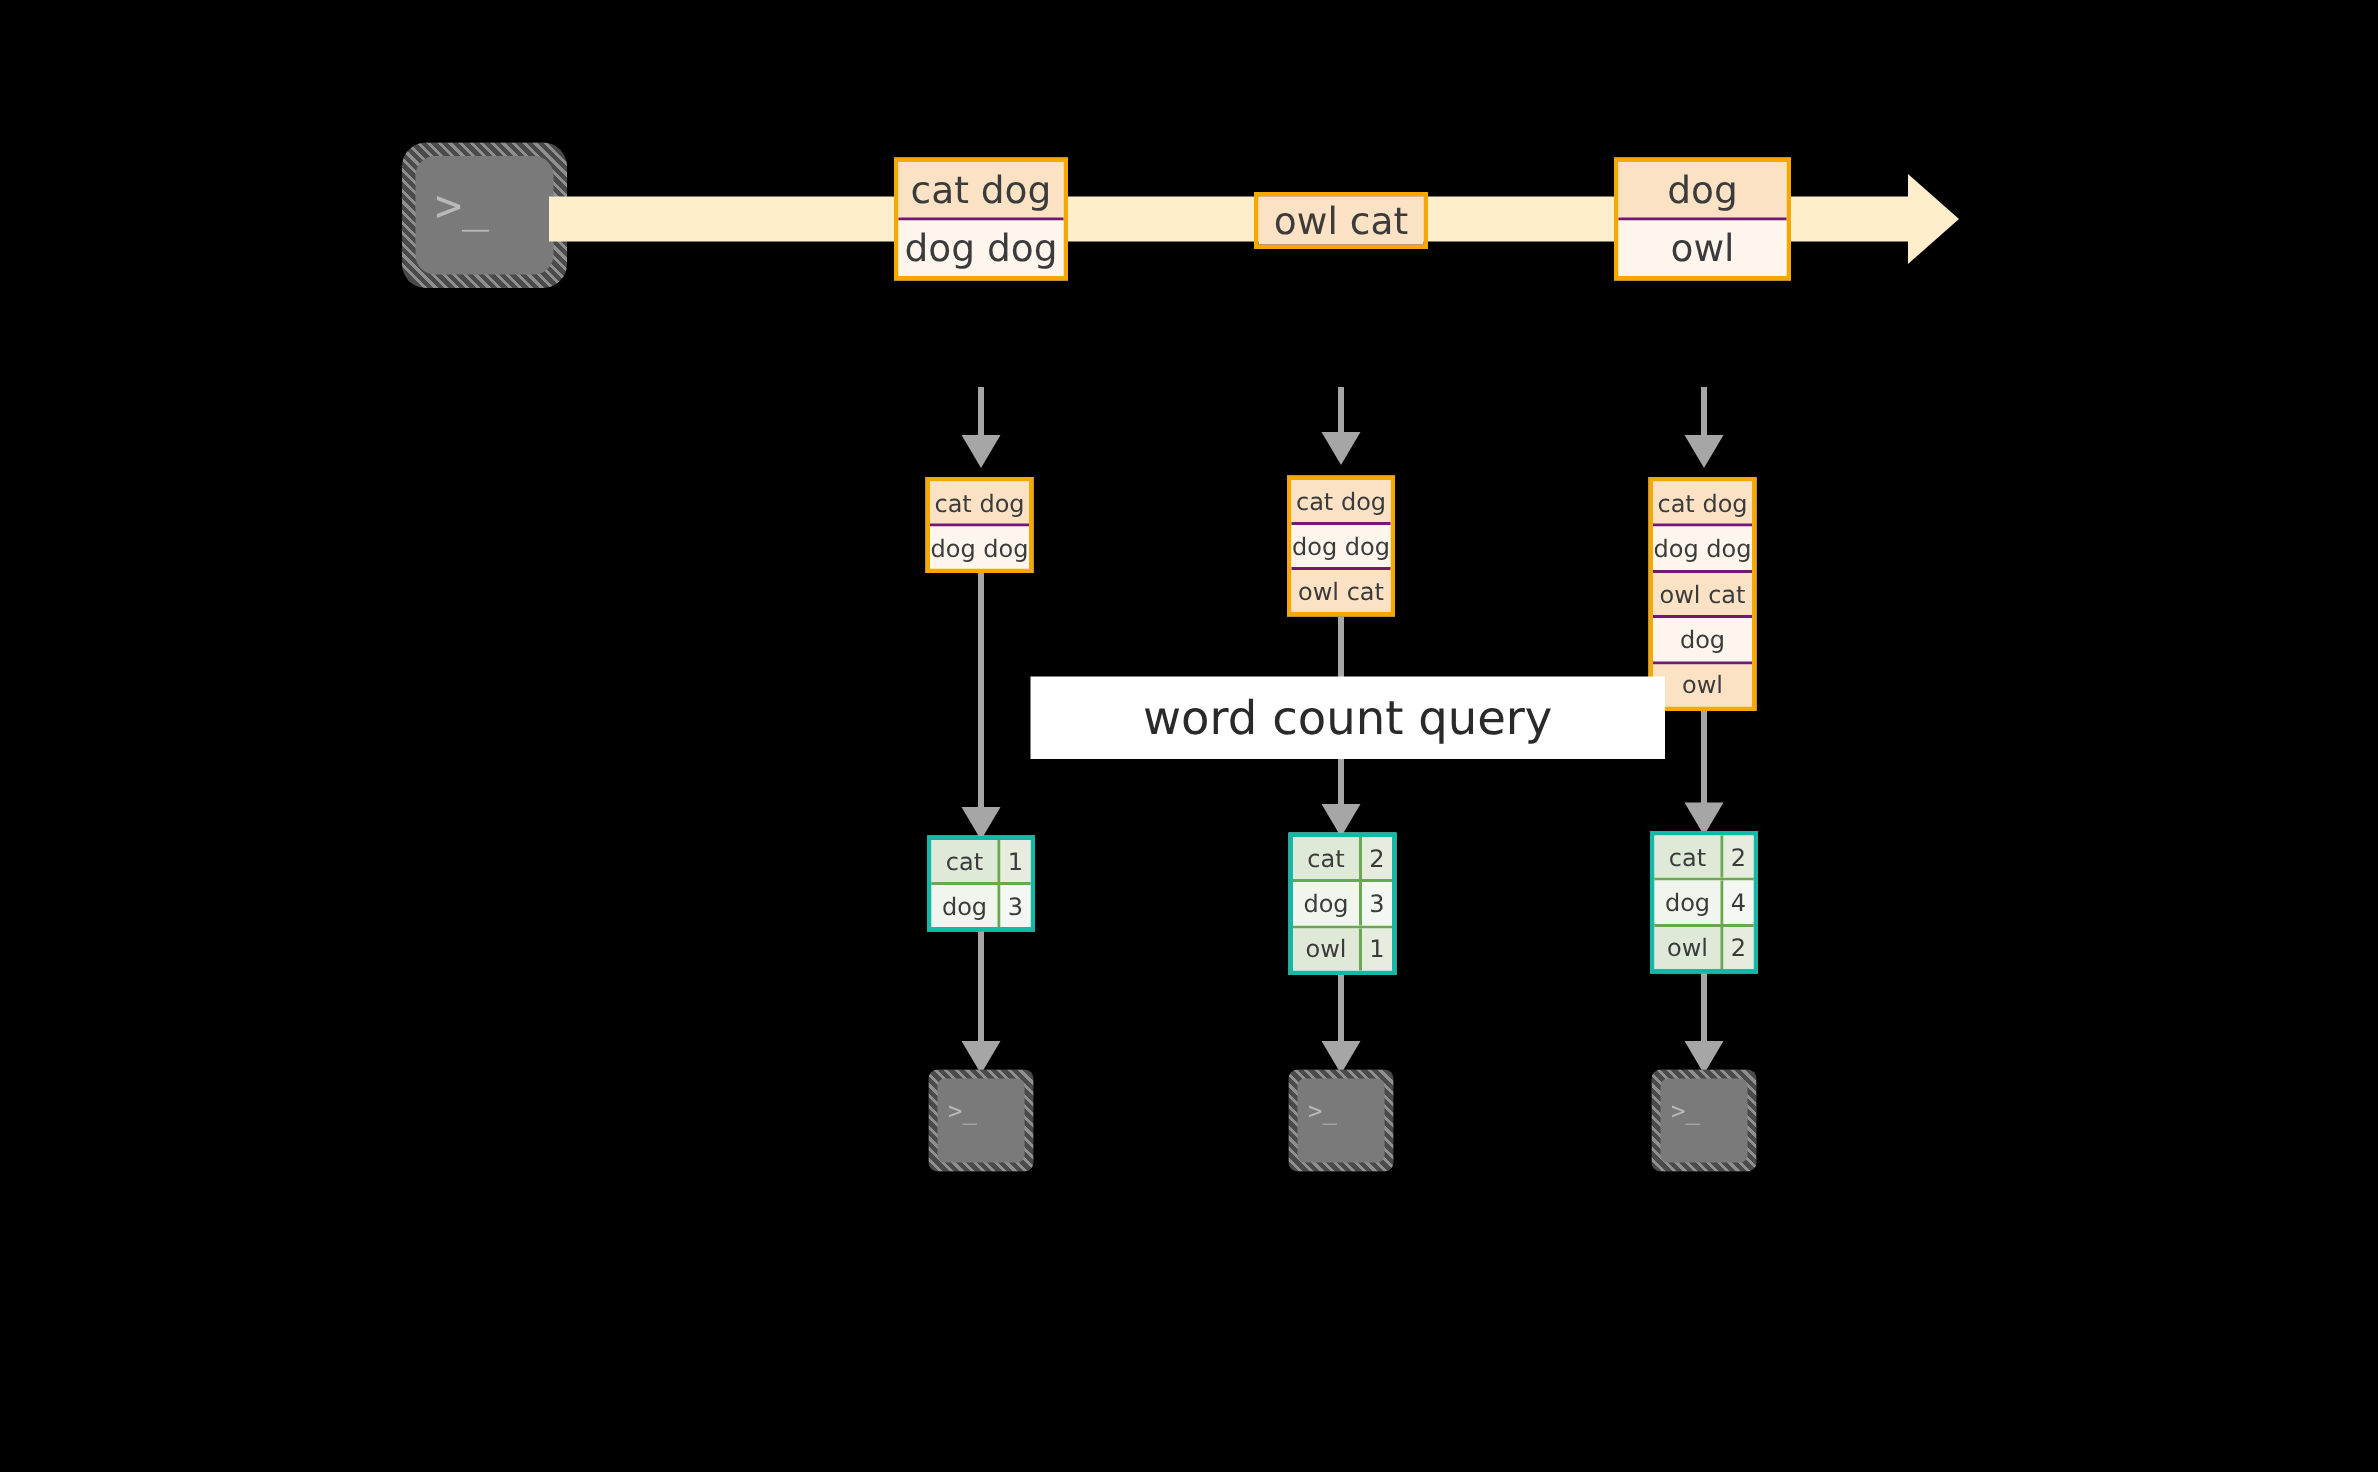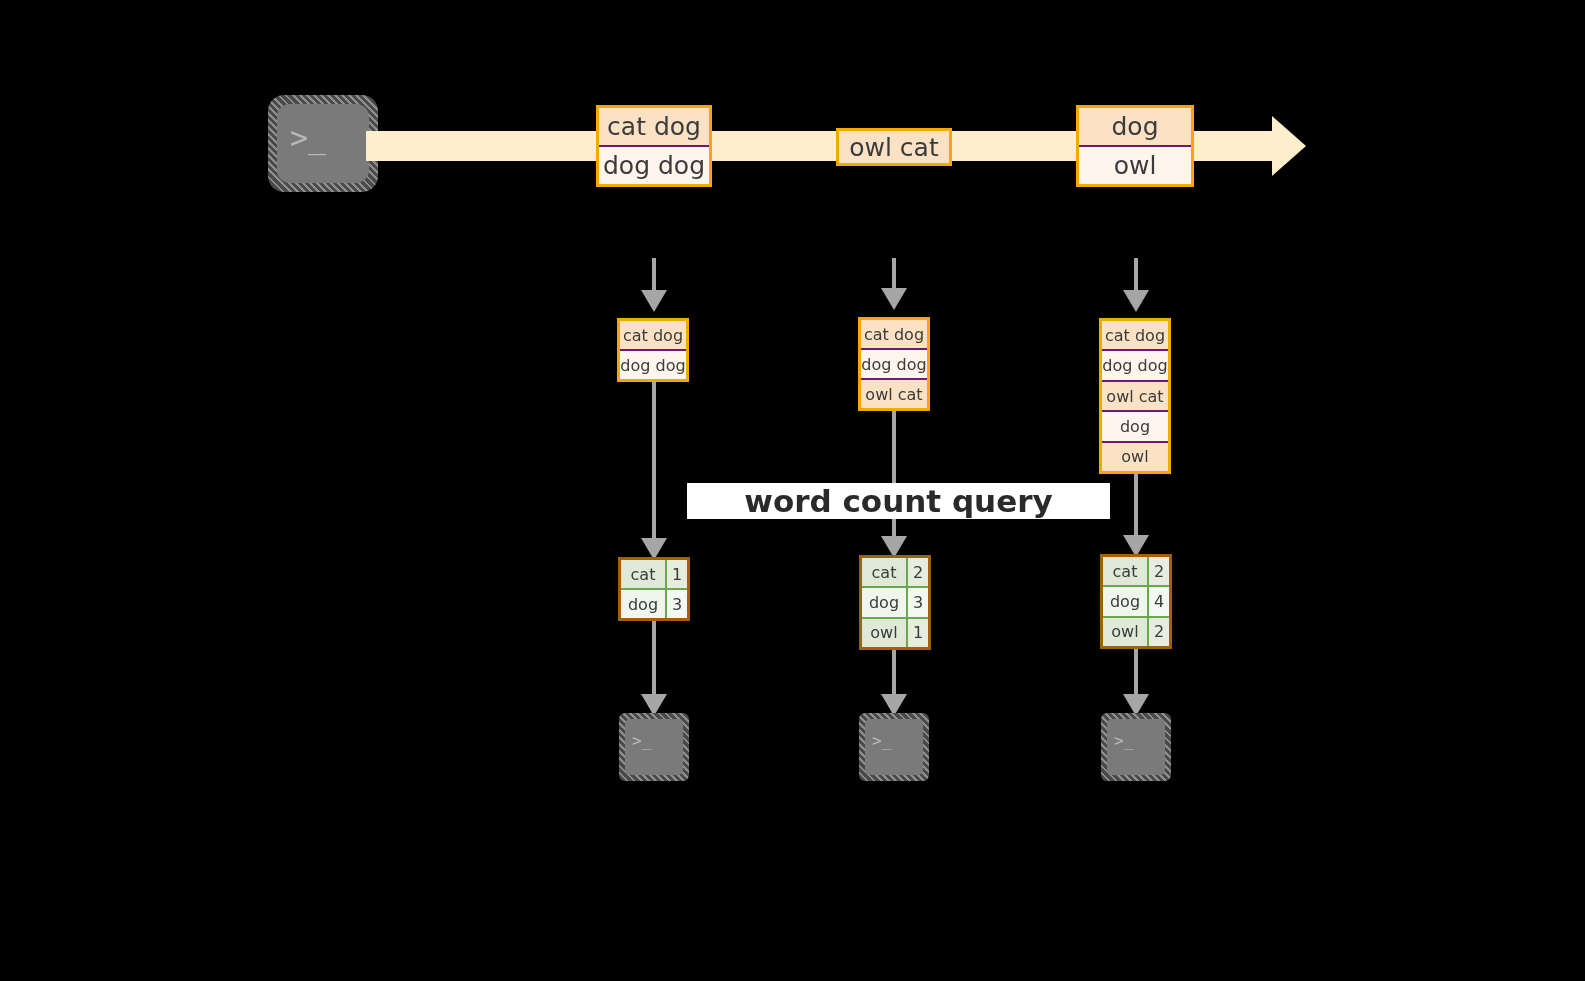--- a/index.html
+++ b/index.html
@@ -86,21 +86,21 @@
   .obox .row:last-child { border-bottom: none; }
   .obox .row.shade-a { background: #fbe2c4; }
   .obox .row.shade-b { background: #fef5ec; }
   .obox.large .row { font-size: 25px; }
   .obox.mini .row  { font-size: 16px; }
 
   
   .gbox {
     position: absolute;
     box-sizing: border-box;
-    border: 3px solid #a16207;
+    border: 3px solid #14b8a6;
     background: #eef4ea;
     display: flex;
     flex-direction: column;
   }
   .gbox .grow {
     flex: 1 1 0;
     display: flex;
     border-bottom: 2px solid #6aa84f;
     box-sizing: border-box;
   }
@@ -284,15 +284,15 @@
 
   <div class="vline" style="left:1134px; top:649px; height:57px;"></div>
   <div class="vhead" style="left:1123px; top:694px;"></div>
 
   <div class="terminal small" style="left:1101px; top:713px; width:70px; height:68px;">
     <div class="hatch"></div>
     <div class="face"></div>
     <div class="prompt">&gt;_</div>
   </div>
 
-  <div class="query-label" style="left:687px; top:483px; width:423px; height:36px;font-weight:bold;">word count query</div>
+  <div class="query-label" style="left:687px; top:451px; width:423px; height:55px;">word count query</div>
 
 </div>
 
 </body></html>

